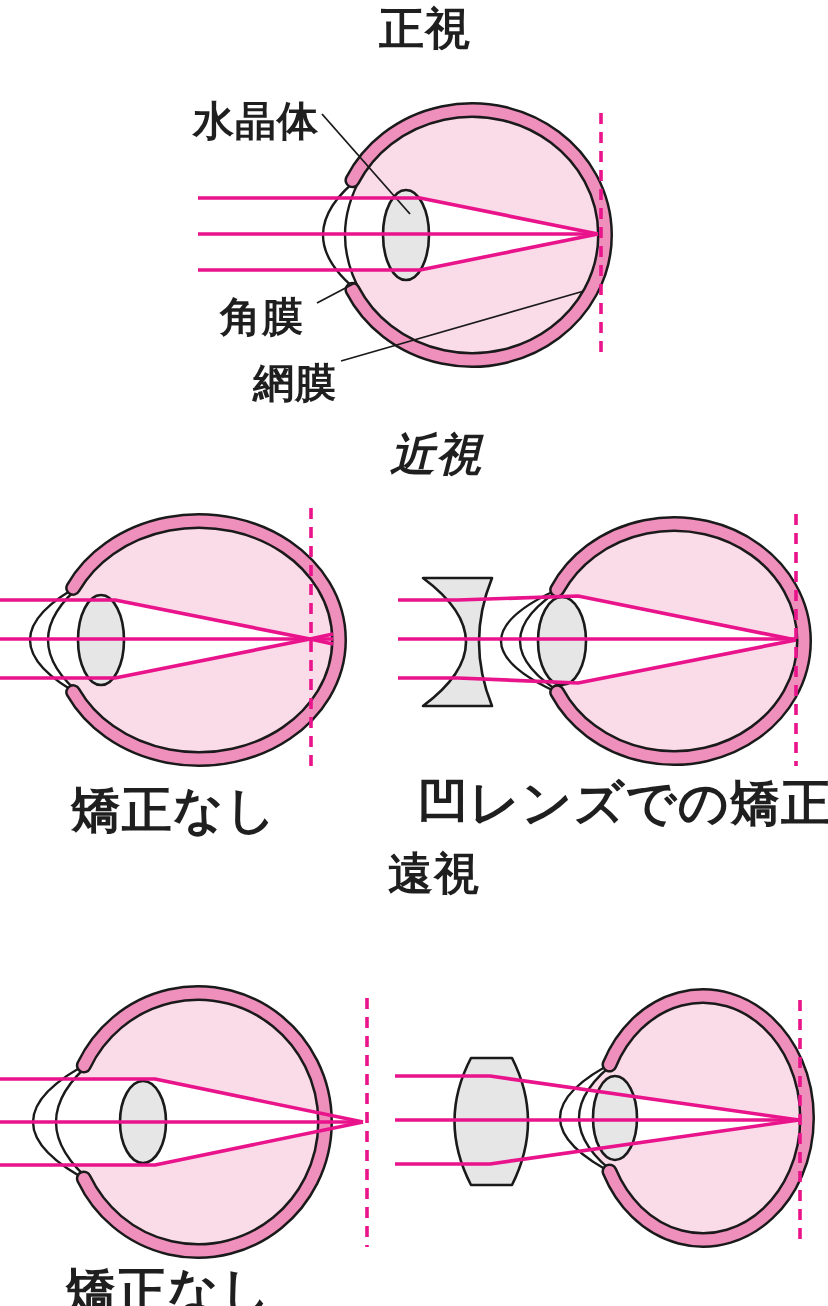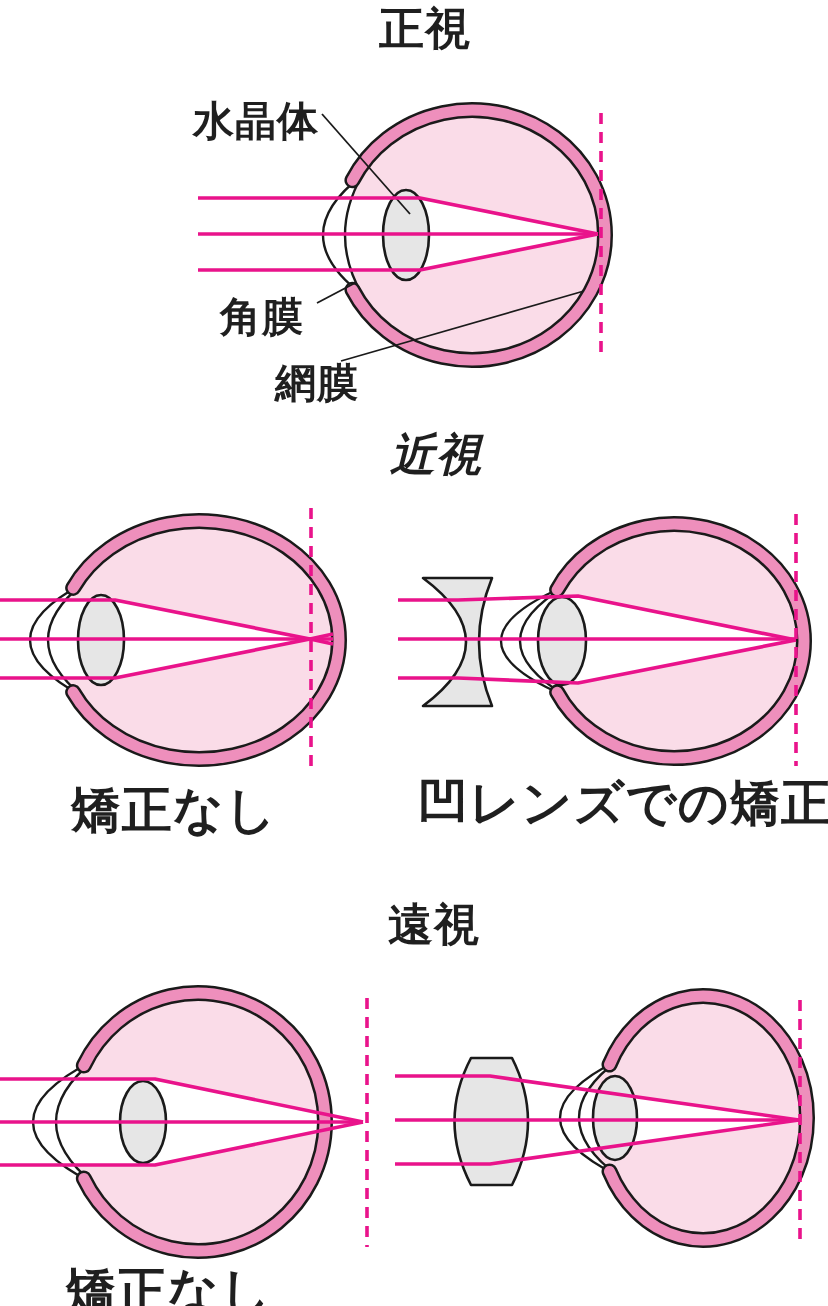--- a/index.html
+++ b/index.html
@@ -101,25 +101,25 @@
         <line x1="800" y1="1000" x2="800" y2="1246" stroke="#E9138B" stroke-width="3.6" stroke-dasharray="11 8"></line>
       </g>
     </svg>
 
   <div class="jp-text section-title" style="left:425px;top:6px;">正視</div>
 
   <div class="jp-text part-label" style="left:256px;top:85px;margin-top:16px;">水晶体</div>
 
   <div class="jp-text part-label" style="left:262px;top:297px;">角膜</div>
 
-  <div class="jp-text part-label" style="left:295px;top:363px;margin-left:22px;">網膜</div>
+  <div class="jp-text part-label" style="left:295px;top:363px;">網膜</div>
 
   <div class="jp-text section-title" style="left:436px;top:432px;font-style:italic;">近視</div>
 
   <div class="jp-text caption" style="left:174px;top:785px;">矯正なし</div>
 
   <div class="jp-text caption" style="left:625px;top:778px;">凹レンズでの矯正</div>
 
-  <div class="jp-text section-title" style="left:434px;top:902px;">遠視</div>
+  <div class="jp-text section-title" style="left:434px;top:855px;font-family:Liberation Mono, monospace;">遠視</div>
 
   <div class="jp-text caption" style="left:169px;top:1266px;">矯正なし</div>
 
 </div>
 
 </body></html>

